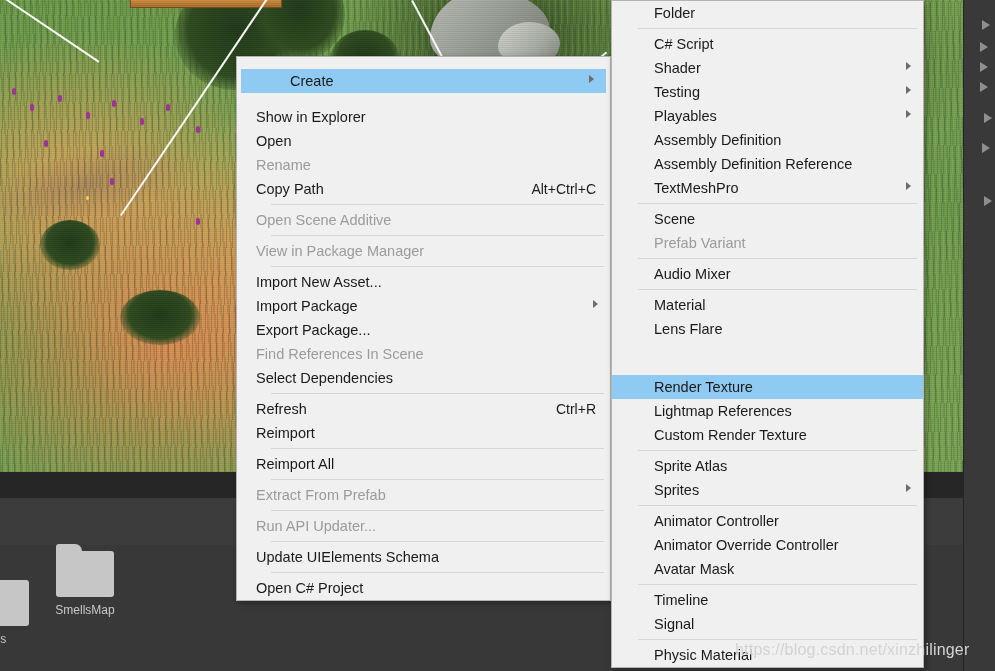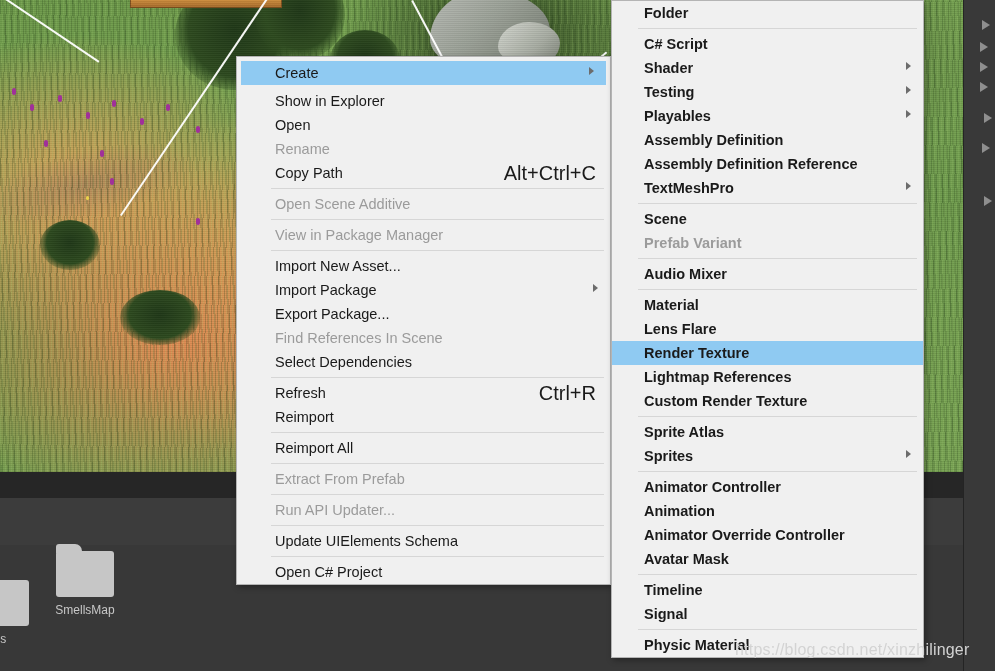--- a/index.html
+++ b/index.html
@@ -189,66 +189,67 @@
     border: 1px solid #b4b4b4;
     box-shadow: 2px 2px 6px rgba(0,0,0,0.35);
     font-size: 14.5px;
     color: #1a1a1a;
     box-sizing: border-box;
   }
   .menu-row {
     position: relative;
     height: 24px;
     line-height: 24px;
-    padding-left: 38px;
+    padding-left: 19px;
     padding-right: 10px;
     white-space: nowrap;
     cursor: default;
   }
   .menu-row.sel {
     background: #8fcaf2;
+    margin-top: 34px;
   }
   .menu-row.disabled {
     color: #9b9b9b;
   }
   .menu-sep {
     height: 1px;
     background: #d6d6d6;
     margin: 3px 6px 3px 34px;
   }
   .menu-shortcut {
     position: absolute;
     right: 14px;
     top: 0;
     color: #1a1a1a;
-    font-size: 20px;
+    font-size: 14px;
   }
   .submenu-arrow {
     position: absolute;
     right: 12px;
     top: 6px;
     width: 0; height: 0;
     border-left: 5px solid #6c6c6c;
     border-top: 4px solid transparent;
     border-bottom: 4px solid transparent;
   }
 
   #menu-main {
     left: 236px;
     top: 56px;
     width: 375px;
   }
-  #menu-main .menu-row.sel { margin: 4px 4px; padding-left: 34px; }
+  #menu-main .menu-row.sel { margin: 12px 4px; padding-left: 49px; }
 
   #menu-create {
     left: 611px;
     top: 0px;
     width: 313px;
   }
-  #menu-create .menu-row { padding-left: 32px; font-weight: bold; }
+  #menu-create .menu-row { padding-left: 42px; }
   #menu-create .menu-sep { margin-left: 26px; }
 
   
   .watermark {
     position: absolute;
     left: 735px;
     top: 641px;
     font-size: 16px;
     color: #d3d3d3;
     letter-spacing: .2px;
@@ -378,21 +379,20 @@
       <div class="menu-row"><span>Material</span></div>
       <div class="menu-row"><span>Lens Flare</span></div>
       <div class="menu-row sel"><span>Render Texture</span></div>
       <div class="menu-row"><span>Lightmap References</span></div>
       <div class="menu-row"><span>Custom Render Texture</span></div>
       <div class="menu-sep"></div>
       <div class="menu-row"><span>Sprite Atlas</span></div>
       <div class="menu-row"><span>Sprites</span><span class="submenu-arrow"></span></div>
       <div class="menu-sep"></div>
       <div class="menu-row"><span>Animator Controller</span></div>
-      <div class="menu-row"><span>Animation</span></div>
       <div class="menu-row"><span>Animator Override Controller</span></div>
       <div class="menu-row"><span>Avatar Mask</span></div>
       <div class="menu-sep"></div>
       <div class="menu-row"><span>Timeline</span></div>
       <div class="menu-row"><span>Signal</span></div>
       <div class="menu-sep"></div>
       <div class="menu-row"><span>Physic Material</span></div>
     </div>
 
   <div class="watermark">https://blog.csdn.net/xinzhilinger</div>

